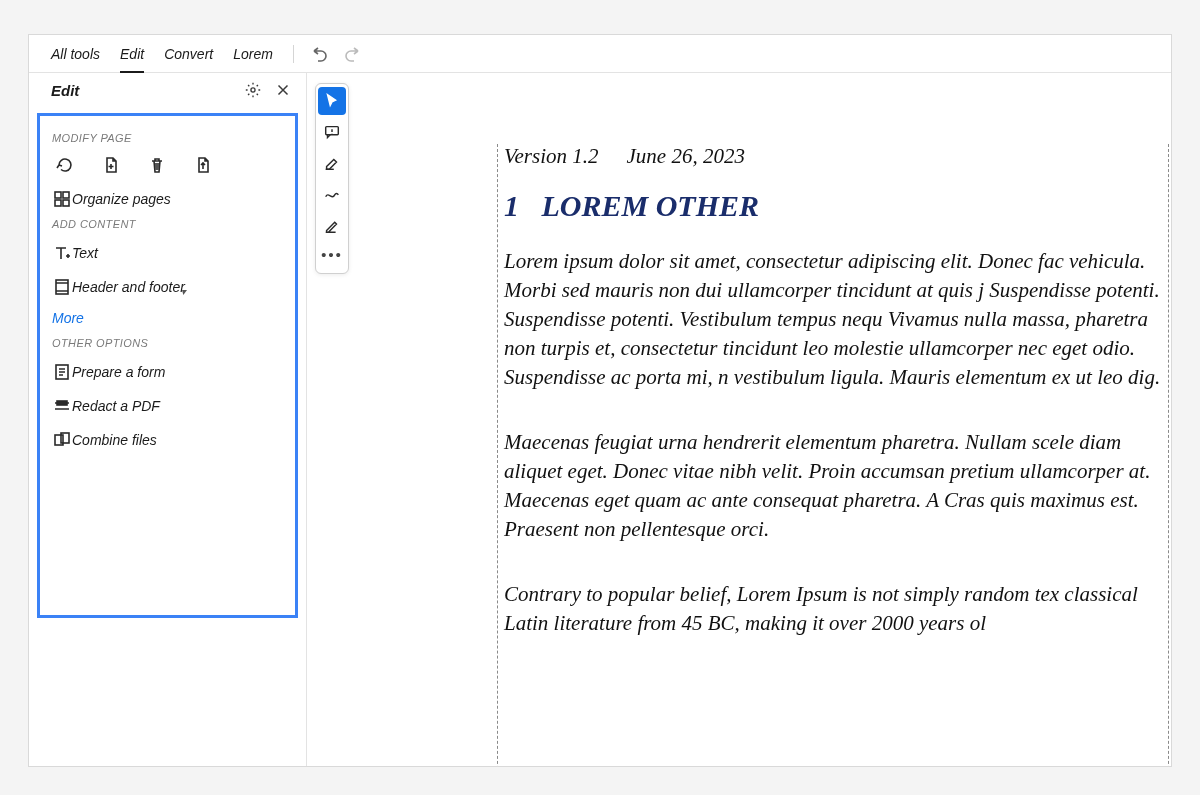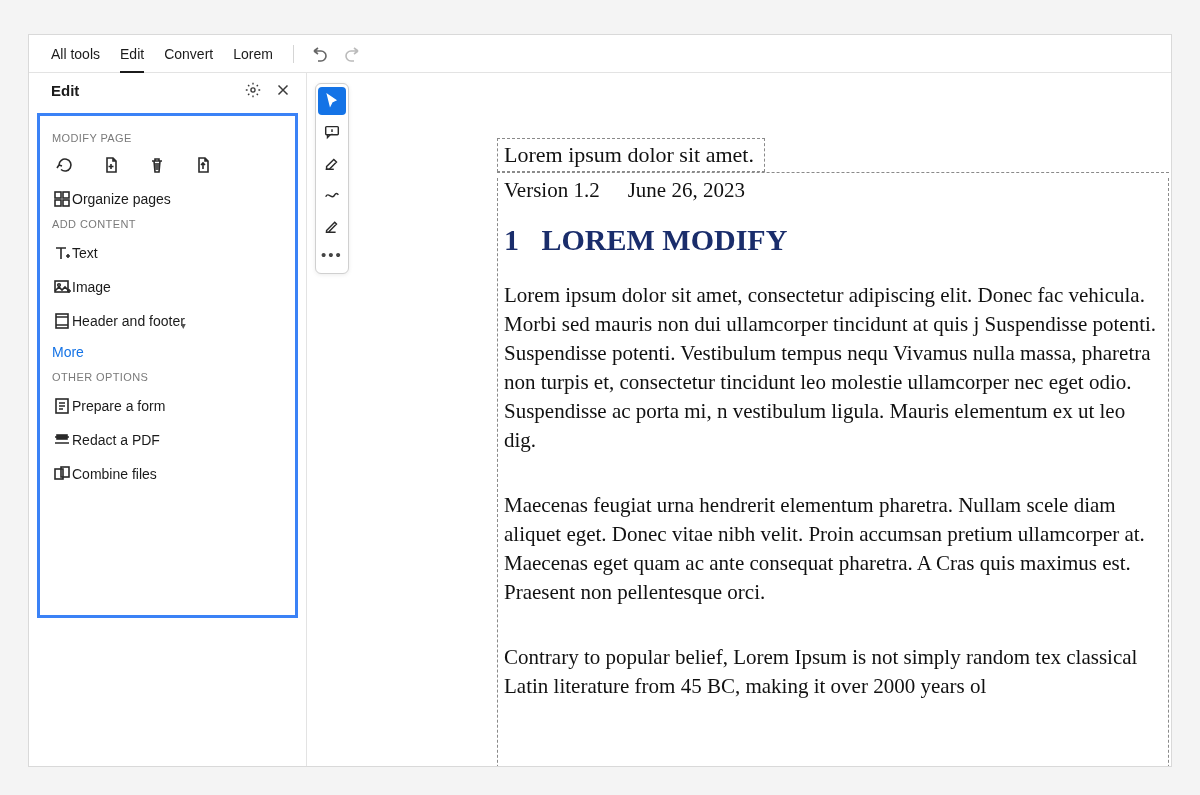--- a/index.html
+++ b/index.html
@@ -1,17 +1,17 @@
 <!DOCTYPE html>
 <html><head>
 <meta charset="utf-8">
 <style>
   * { box-sizing: border-box; }
   html, body { margin:0; padding:0; font-family: "Segoe UI", Arial, sans-serif; background:#f4f4f4; }
-  .frame { width:1200px; height:795px; background:#f4f4f4; position:relative; overflow:hidden; }
+  .frame { width:1200px; height:795px; background:#f4f4f4; position:relative; overflow:hidden;font-style:italic; }
   .app { position:absolute; left:28px; top:34px; right:28px; bottom:28px; background:#fff; border:1px solid #d9d9d9; overflow:hidden; }
   .toolbar { height:38px; display:flex; align-items:center; border-bottom:1px solid #e3e3e3; padding:0 12px; font-size:14px; color:#1b1b1b; }
   .toolbar-item { padding:0 10px; cursor:pointer; height:100%; display:flex; align-items:center; position:relative; }
   .toolbar-item.active::after { content:""; position:absolute; left:10px; right:10px; bottom:-1px; height:2px; background:#1b1b1b; }
   .tb-divider { width:1px; height:18px; background:#d5d5d5; margin:0 10px; }
   .tb-icon { width:20px; height:20px; display:flex; align-items:center; justify-content:center; margin:0 6px; cursor:pointer; color:#888; }
 
   .body { display:flex; height:calc(100% - 38px); }
   .sidebar { width:278px; border-right:1px solid #e3e3e3; position:relative; padding:0; }
   .panel-head { display:flex; align-items:center; padding:8px 14px 2px 22px; }
@@ -136,31 +136,20 @@
                 <svg viewBox="0 0 20 20">
                   <path d="M4 5h10M9 5v11"></path>
                   <path d="M14 13h4M16 11v4"></path>
                 </svg>
               </span>
             <span>Text</span>
           </div>
           <div class="row-item">
             <span class="ic">
                 <svg viewBox="0 0 20 20">
-                  <rect x="3" y="4" width="13" height="11"></rect>
-                  <circle cx="7" cy="8" r="1.3"></circle>
-                  <path d="M3 14l4-4 3 3 3-3 3 3"></path>
-                  <path d="M15 14h4M17 12v4"></path>
-                </svg>
-              </span>
-            <span>Image</span>
-          </div>
-          <div class="row-item">
-            <span class="ic">
-                <svg viewBox="0 0 20 20">
                   <rect x="4" y="3" width="12" height="14"></rect>
                   <path d="M4 6h12M4 14h12"></path>
                 </svg>
               </span>
             <span>Header and footer</span>
             <span class="caret">▾</span>
           </div>
           <div class="more">More</div>
 
           <div class="section-label" style="margin-top:5px">OTHER OPTIONS</div>
@@ -223,30 +212,26 @@
             <svg viewBox="0 0 20 20">
                 <path d="M4 16l9-9 2 2-9 9H4zM13 7l2 2M3 18h11"></path>
               </svg>
           </div>
           <div class="tbtn">
               <span class="dots">•••</span>
             </div>
         </div>
 
         <div class="page">
-          <div class="hdr-line">
-            <span class="hdr-lorem">Lorem ipsum dolor sit amet.</span>
-            <div class="hdr-underline"></div>
-          </div>
           <div class="page-box">
             <div class="meta">
               <span>Version 1.2</span><span class="gap"></span><span>June 26, 2023</span>
             </div>
             <div class="h1">
-              <span>1</span>&nbsp;&nbsp;&nbsp;<span>LOREM MODIFY</span>
+              <span>1</span>&nbsp;&nbsp;&nbsp;<span>LOREM OTHER</span>
             </div>
             <p class="para">Lorem ipsum dolor sit amet, consectetur adipiscing elit. Donec fac vehicula. Morbi sed mauris non dui ullamcorper tincidunt at quis j Suspendisse potenti. Suspendisse potenti. Vestibulum tempus nequ Vivamus nulla massa, pharetra non turpis et, consectetur tincidunt leo molestie ullamcorper nec eget odio. Suspendisse ac porta mi, n vestibulum ligula. Mauris elementum ex ut leo dig.</p>
             <p class="para">Maecenas feugiat urna hendrerit elementum pharetra. Nullam scele diam aliquet eget. Donec vitae nibh velit. Proin accumsan pretium ullamcorper at. Maecenas eget quam ac ante consequat pharetra. A Cras quis maximus est. Praesent non pellentesque orci.</p>
             <p class="para" style="margin-bottom:0">Contrary to popular belief, Lorem Ipsum is not simply random tex classical Latin literature from 45 BC, making it over 2000 years ol</p>
           </div>
         </div>
       </div>
     </div>
   </div>
 </div>

